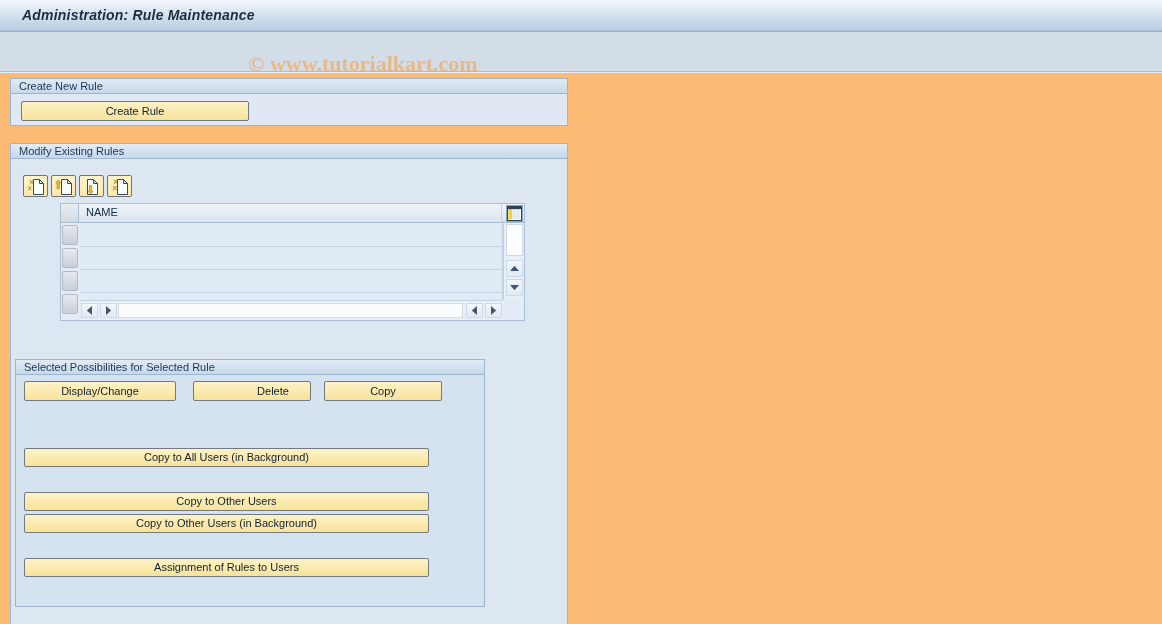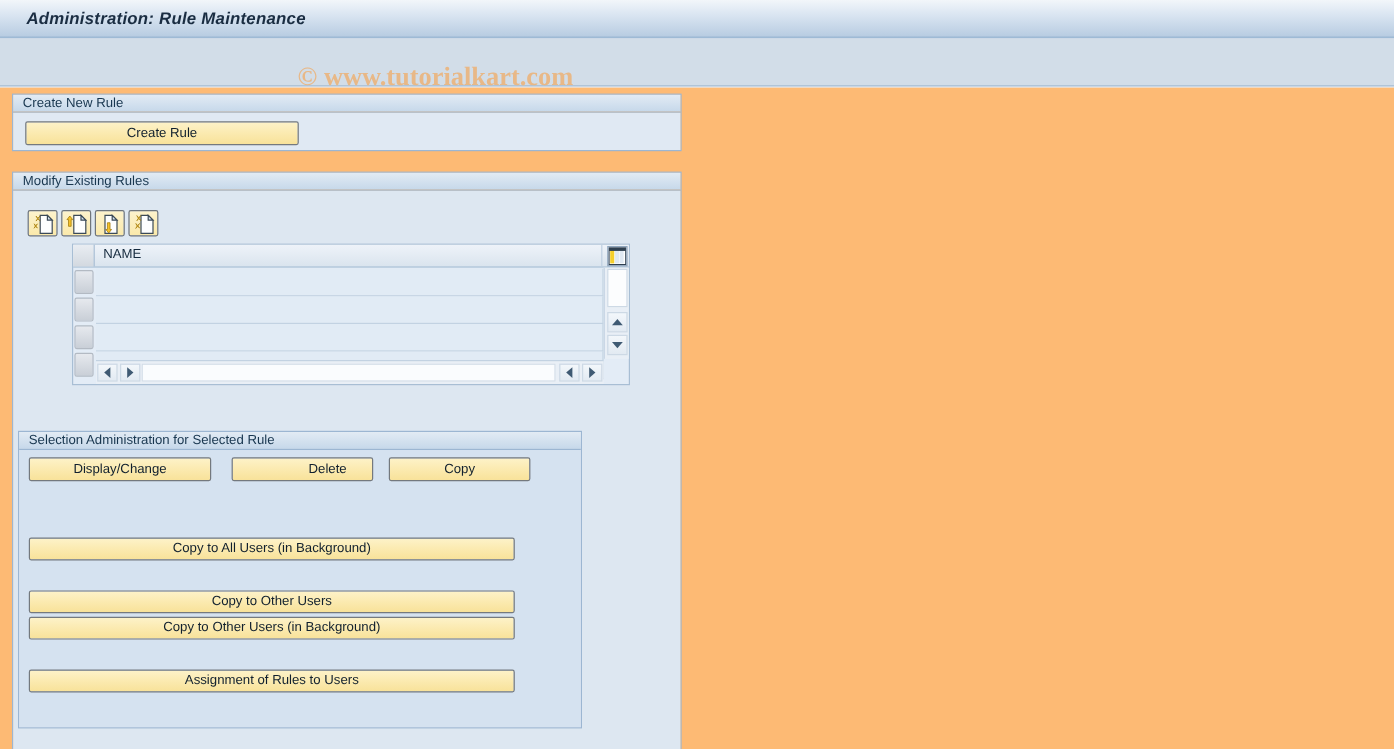--- a/index.html
+++ b/index.html
@@ -342,21 +342,21 @@
             <svg class="arw" width="7" height="11" viewBox="0 0 7 11" style="margin-left:-3.5px;margin-top:-5.5px">
               <path d="M6.2 5.5 L1 10 V1 z" fill="#3f5a73"></path>
             </svg>
           </div>
         </div>
 
       </div>
 
       <div class="grp" id="grp-select">
         <div class="grp-hdr">
-          <div class="lbl">Selection Administration for Selected Rule</div>
+          <div class="lbl">Selected Possibilities for Selected Rule</div>
         </div>
         <div class="grp-body">
 
           <button class="btn" id="btn-displaychange">Display/Change</button>
           <button class="btn" id="btn-delete">Delete</button>
           <button class="btn" id="btn-copy">Copy</button>
 
           <button class="btn" id="btn-copy-all-bg">Copy to All Users (in Background)</button>
 
           <button class="btn" id="btn-copy-other">Copy to Other Users</button>

